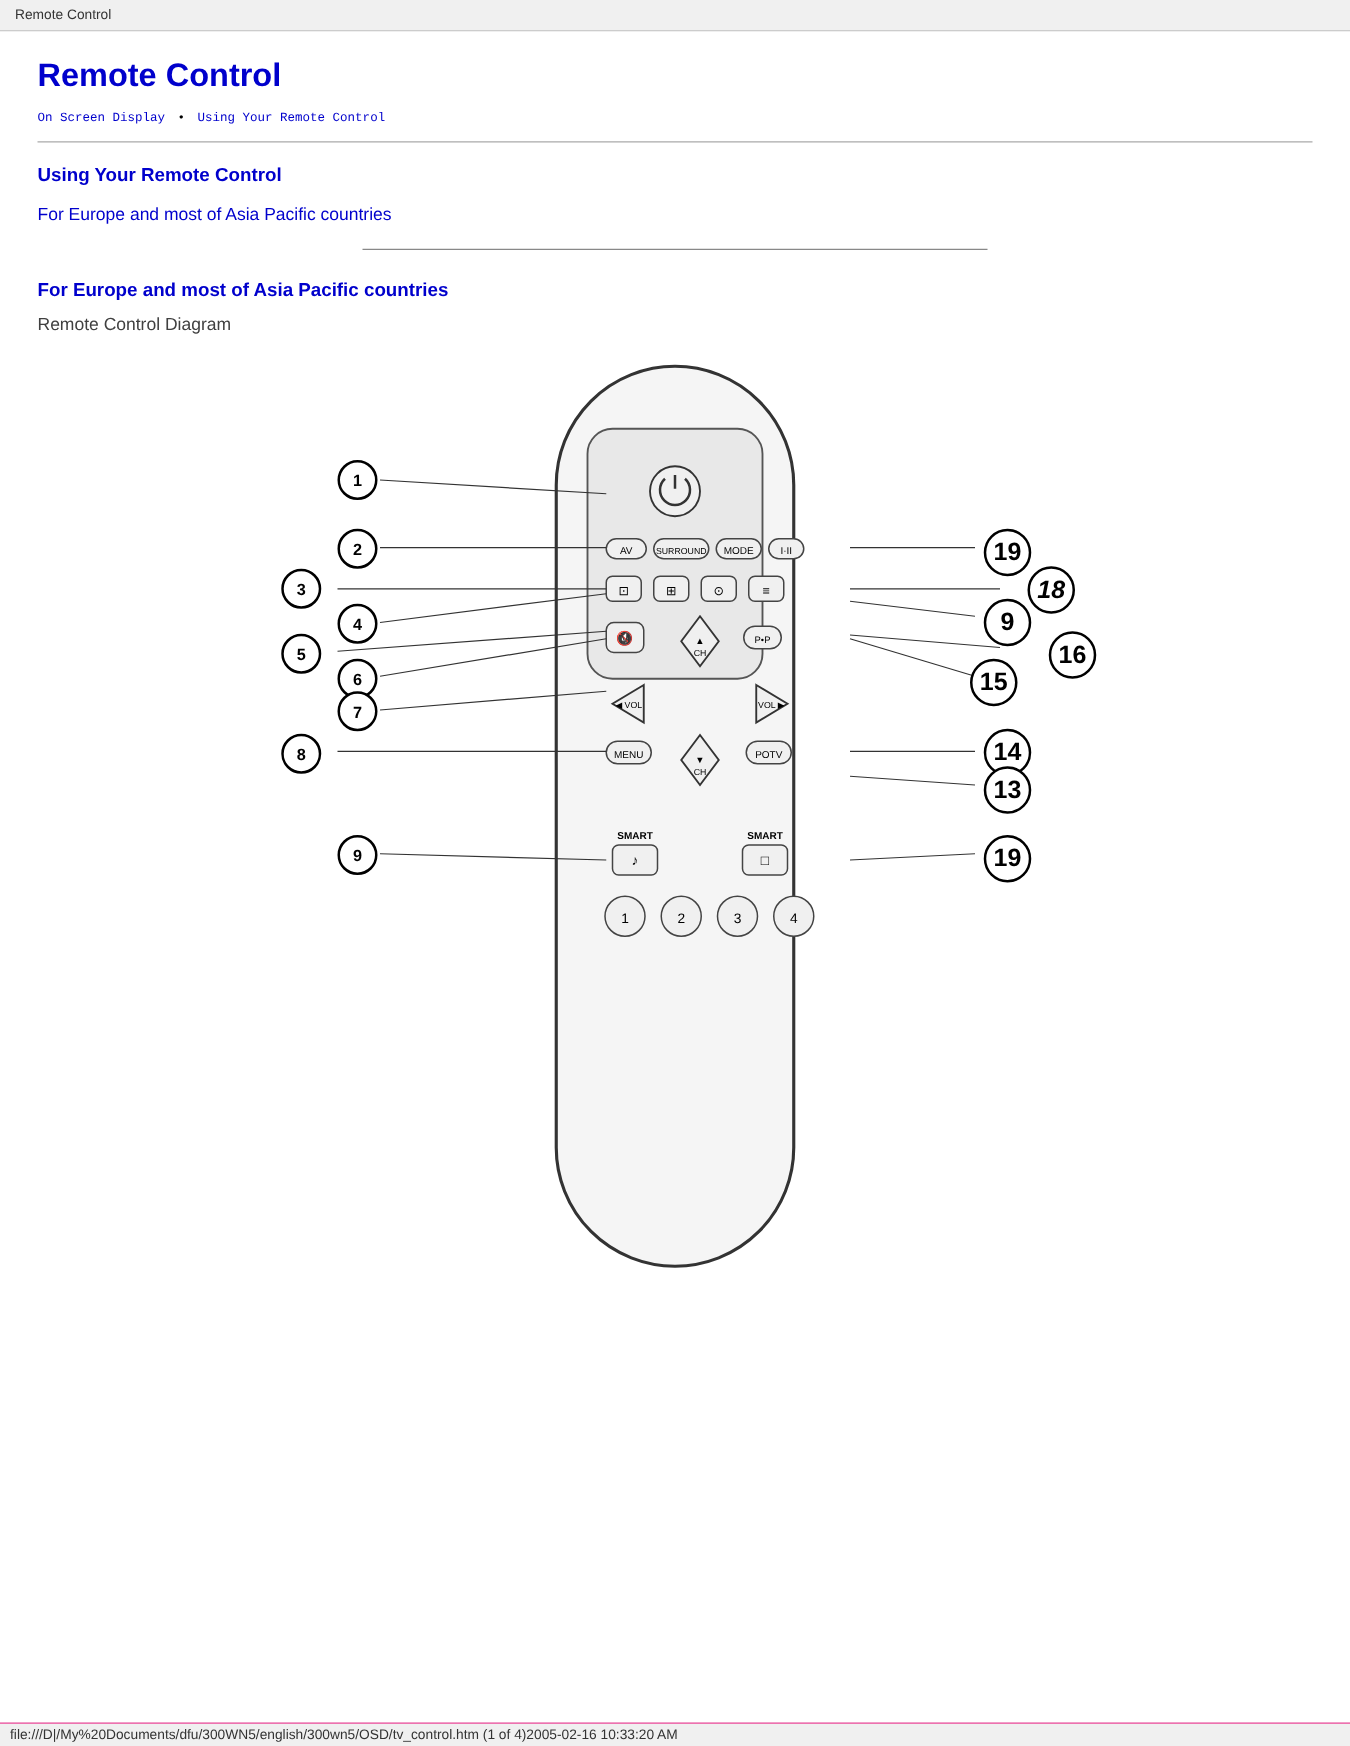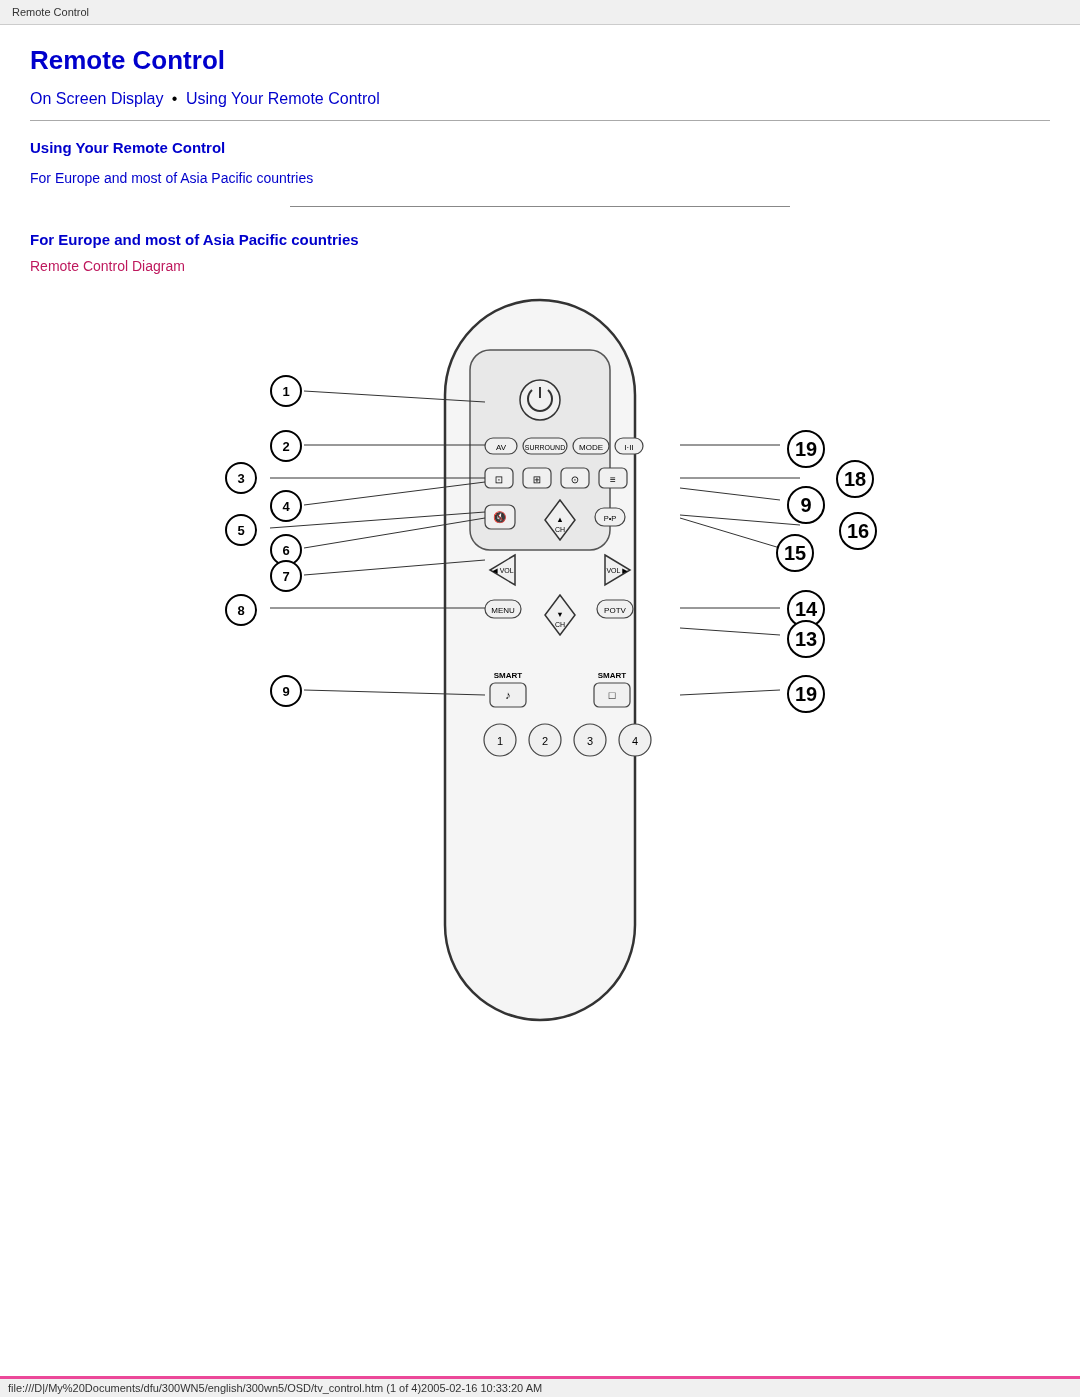--- a/index.html
+++ b/index.html
@@ -23,21 +23,22 @@
       padding: 20px 30px 40px 30px;
     }
     .page-title {
       font-size: 26px;
       font-weight: bold;
       color: #0000cc;
       margin-bottom: 14px;
     }
     .nav-links {
       margin-bottom: 12px;
-      font-size: 16px;
+      font-size: 10px;
+      font-family: Liberation Mono, monospace;
     }
     .nav-link {
       color: #0000cc;
       text-decoration: none;
       cursor: pointer;
     }
     .nav-separator {
       color: #000;
       margin: 0 4px;
     }
@@ -66,21 +67,21 @@
       margin: 16px auto 24px auto;
     }
     .section-heading-blue {
       font-size: 15px;
       font-weight: bold;
       color: #0000cc;
       margin-bottom: 10px;
     }
     .diagram-label {
       font-size: 14px;
-      color: #be185d;
+      color: #404040;
       margin-bottom: 16px;
     }
     .remote-container {
       position: relative;
       width: 700px;
       margin: 0 auto;
       height: 750px;
     }
     
     .remote-svg {
@@ -109,21 +110,21 @@
       height: 38px;
       font-size: 20px;
     }
     .status-bar {
       position: absolute;
       bottom: 0;
       left: 0;
       right: 0;
       font-size: 11px;
       color: #333;
-      border-top: 3px solid #ec4899;
+      border-top: 1px solid #ec4899;
       padding: 3px 8px;
       background: #f0f0f0;
     }
   </style>
 </head>
 <body>
 
 <div class="browser-tab">
   <span>Remote Control</span>
 </div>
@@ -305,21 +306,21 @@
     </div>
 
     <div class="num-circle" style="left:80px; top:385px;">
       <span>9</span>
     </div>
 
     <div class="num-circle large" style="right:65px; top:140px;">
       <span>19</span>
     </div>
 
-    <div class="num-circle large" style="right:16px; top:170px;">
+    <div class="num-circle large" style="right:30px; top:170px;font-style:italic;">
       <span>18</span>
     </div>
 
     <div class="num-circle large" style="right:65px; top:196px;">
       <span>9</span>
     </div>
 
     <div class="num-circle large" style="right:13px; top:222px;">
       <span>16</span>
     </div>

